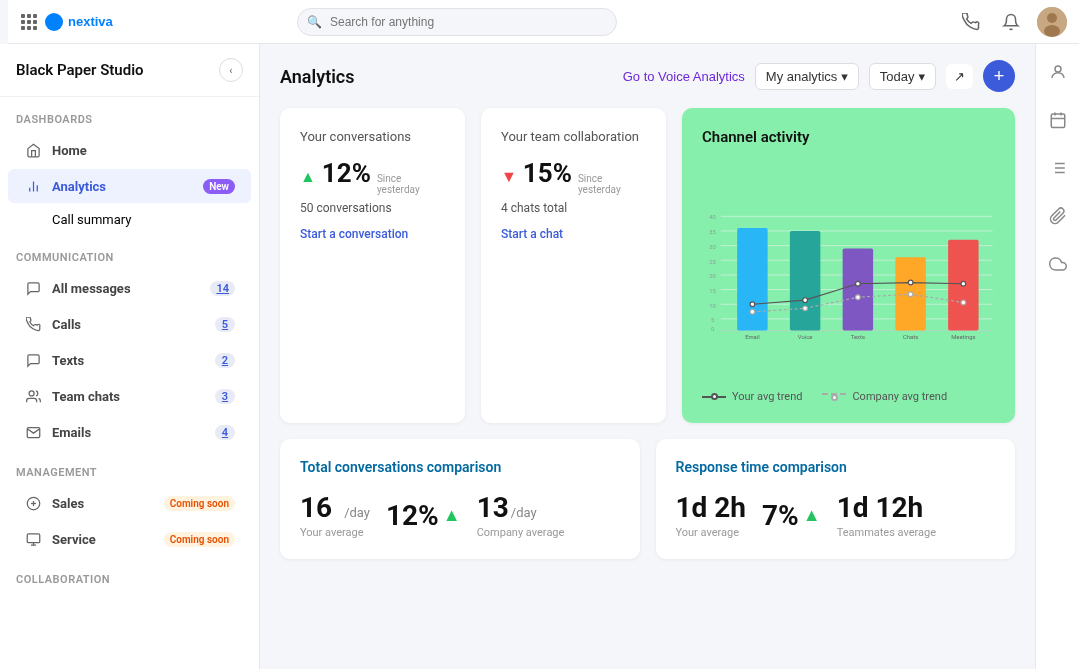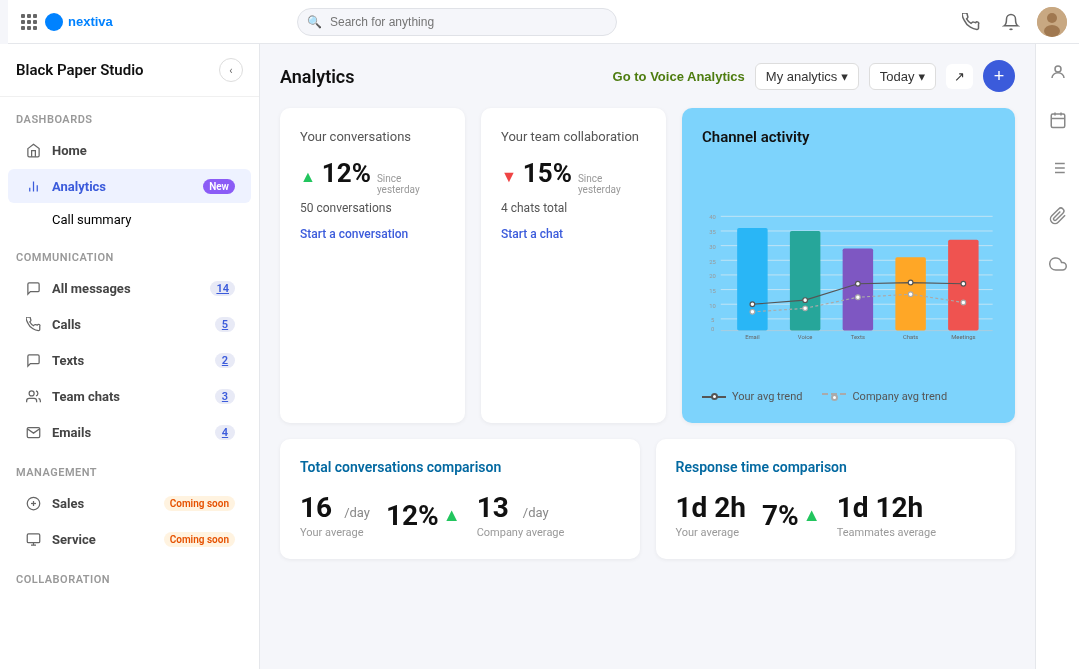--- a/index.html
+++ b/index.html
@@ -156,21 +156,21 @@
 
     
     .page-header {
       display: flex;
       align-items: center;
       justify-content: space-between;
       margin-bottom: 16px;
     }
     .page-title { font-size: 18px; font-weight: 600; color: #111; }
     .page-header-right { display: flex; align-items: center; gap: 10px; }
-    .btn-link { color: #4d7c0f; font-size: 13px; cursor: pointer; background: none; border: none; font-weight: 700; }
+    .btn-link { color: #6d28d9; font-size: 13px; cursor: pointer; background: none; border: none; font-weight: 400; }
     .btn-dropdown {
       display: flex; align-items: center; gap: 4px;
       border: 1px solid #ddd; border-radius: 6px;
       padding: 5px 10px; font-size: 13px; cursor: pointer;
       background: #fff; color: #333;
     }
     .btn-primary-circle {
       width: 32px; height: 32px; border-radius: 50%;
       background: #3b5bdb; color: #fff;
       display: flex; align-items: center; justify-content: center;
@@ -199,21 +199,21 @@
     .stat-percent { font-size: 26px; font-weight: 700; color: #111; }
     .stat-arrow-up { color: #22c55e; font-size: 16px; font-weight: 700; }
     .stat-arrow-down { color: #ef4444; font-size: 16px; font-weight: 700; }
     .stat-since { font-size: 10px; color: #999; }
     .stat-sub { font-size: 12px; color: #555; margin-bottom: 12px; margin-top: 6px; }
     .stat-link { font-size: 12px; color: #3b5bdb; cursor: pointer; font-weight: 500; }
 
     
     .chart-card {
       flex: 1;
-      background: #7dd3fc;
+      background: #86efac;
       border-radius: 10px;
       padding: 20px;
       box-shadow: 0 1px 4px rgba(0,0,0,0.06);
     }
     .chart-title { font-size: 15px; font-weight: 600; color: #111; margin-bottom: 16px; }
 
     
     .bar-chart-container { position: relative; height: 220px; }
     .bar-chart-svg { width: 100%; height: 100%; }
     .chart-legend { display: flex; gap: 20px; margin-top: 8px; align-items: center; }
@@ -537,21 +537,21 @@
             </div>
             <div class="comp-sub">Your average</div>
           </div>
           <div class="comp-center">
             <div style="display:flex;align-items:center;gap:4px;">
               <span class="comp-pct">12%</span>
               <span class="comp-arrow">▲</span>
             </div>
           </div>
           <div>
-            <div style="display:flex;align-items:baseline;gap:14px;">
+            <div style="display:flex;align-items:baseline;gap:2px;">
               <span class="comp-val">13</span>
               <span style="font-size:13px;color:#888;">/day</span>
             </div>
             <div class="comp-sub">Company average</div>
           </div>
         </div>
       </div>
 
       <div class="comparison-card">
         <div class="comparison-title">Response time comparison</div>

